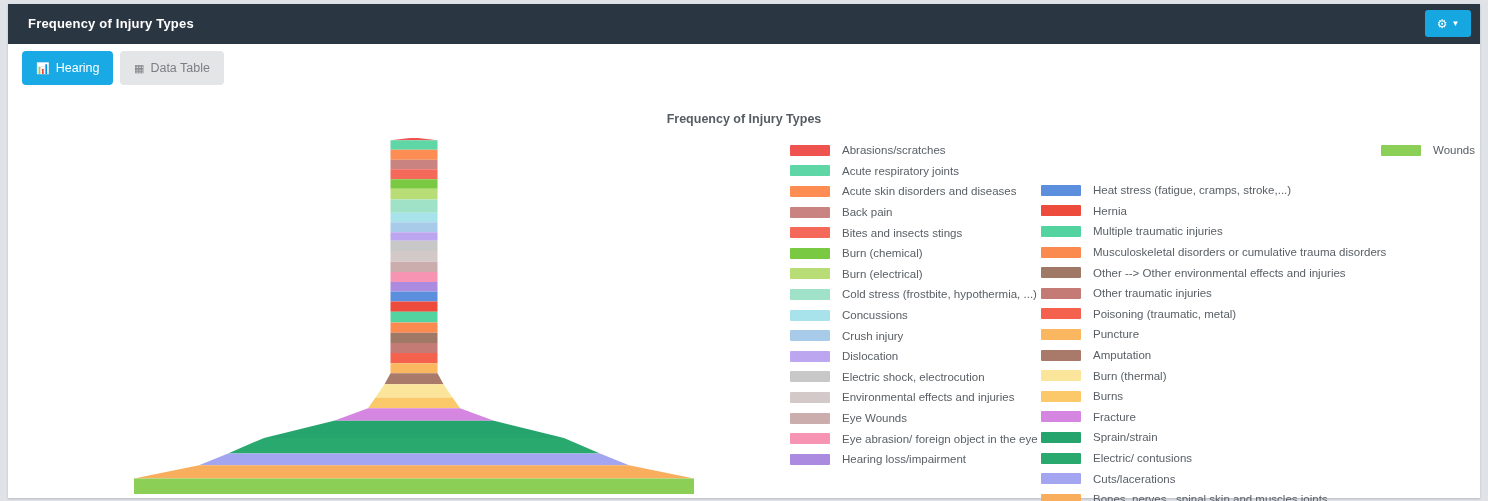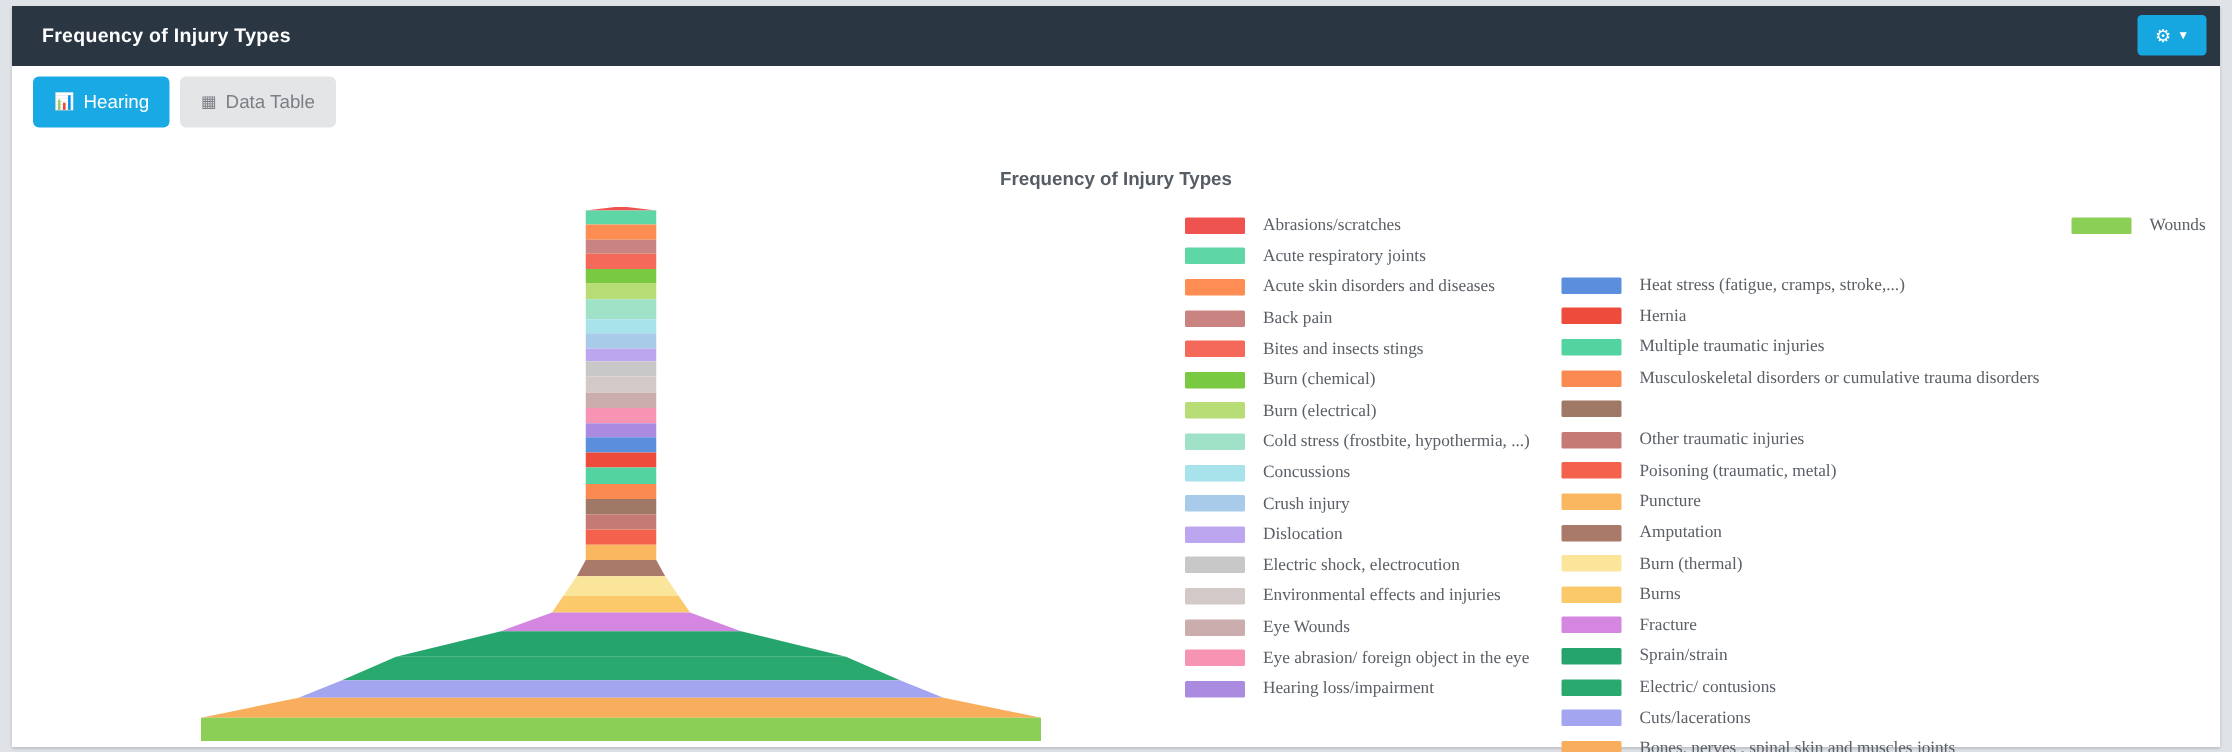--- a/index.html
+++ b/index.html
@@ -72,21 +72,20 @@
   .legcol.c3{left:595px;}
   .legitem{
     display:flex;align-items:center;height:20.6px;
   }
   .sw{
     width:40px;height:11px;border-radius:1px;flex:0 0 auto;
   }
   .lbl{
     margin-left:12px;font-size:11.5px;color:#5a6066;
     white-space:nowrap;
-    font-family:Liberation Serif, serif;
   }
 </style>
 </head>
 <body>
 
 <div class="app">
 
   <div class="titlebar">
     <div class="title">Frequency of Injury Types</div>
     <button class="gear-btn">
@@ -226,20 +225,21 @@
           <div class="legitem">
             <span class="sw" style="background: rgb(82, 211, 160);"></span>
             <span class="lbl">Multiple traumatic injuries</span>
           </div>
           <div class="legitem">
             <span class="sw" style="background: rgb(251, 138, 80);"></span>
             <span class="lbl">Musculoskeletal disorders or cumulative trauma disorders</span>
           </div>
           <div class="legitem">
             <span class="sw" style="background: rgb(160, 120, 102);"></span>
+            <span class="lbl">Other --&gt; Other environmental effects and injuries</span>
           </div>
           <div class="legitem">
             <span class="sw" style="background: rgb(196, 123, 118);"></span>
             <span class="lbl">Other traumatic injuries</span>
           </div>
           <div class="legitem">
             <span class="sw" style="background: rgb(244, 97, 76);"></span>
             <span class="lbl">Poisoning (traumatic, metal)</span>
           </div>
           <div class="legitem">

